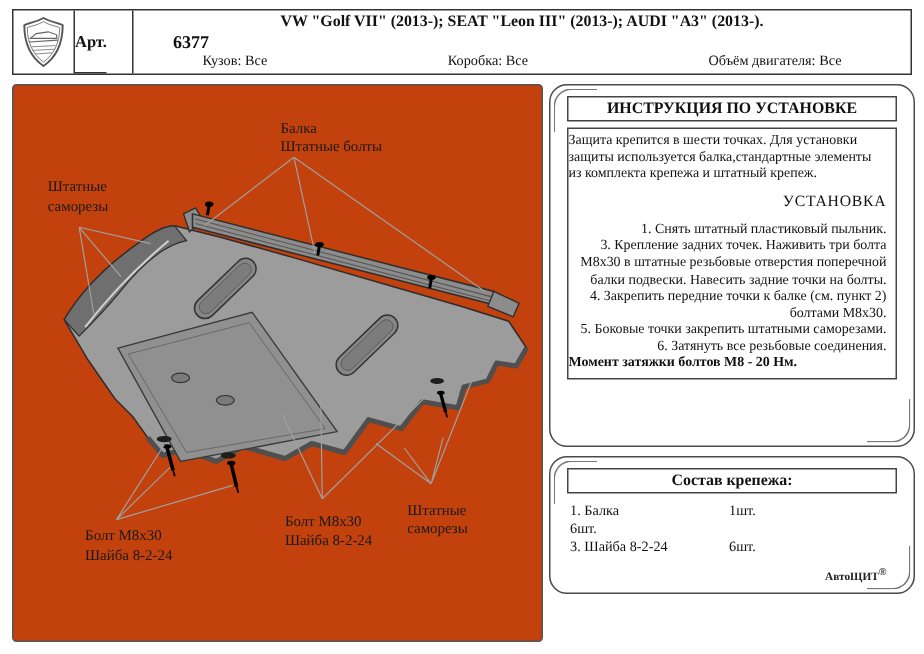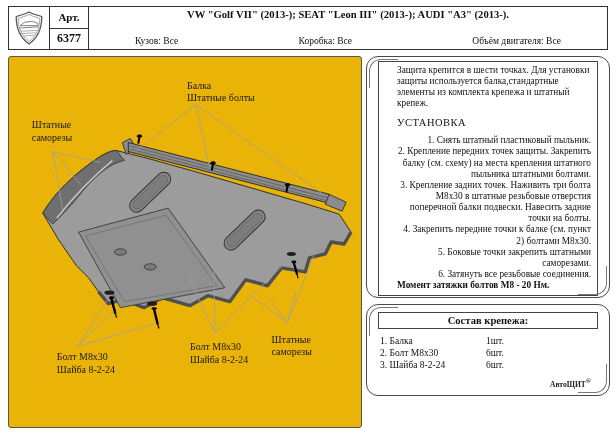--- a/index.html
+++ b/index.html
@@ -7,30 +7,30 @@
     position:relative;width:616px;height:436px;background:#fff;
     font-family:"Liberation Serif","DejaVu Serif",serif;color:#111;
     outline:1px solid #c9c9c9;overflow:hidden;
   }
   
   .header{
     position:absolute;left:8px;top:6px;width:600px;height:44px;
     border:1.2px solid #333;box-sizing:border-box;display:flex;background:#fff;
   }
   .logo-cell{width:40px;border-right:1.2px solid #333;display:flex;align-items:center;justify-content:center;}
-  .art-cell{width:38px;border-right:1.2px solid #333;display:flex;flex-direction:column;}
+  .art-cell{width:38px;border-right:1.2px solid #333;display:flex;flex-direction:row;}
   .art-cell .art-top{flex:1;border-bottom:1.2px solid #333;display:flex;align-items:center;justify-content:center;font-weight:bold;font-size:11px;}
-  .art-cell .art-bot{flex:1;display:flex;align-items:center;justify-content:center;font-weight:bold;font-size:12px;}
+  .art-cell .art-bot{flex:1;display:flex;align-items:center;justify-content:center;font-weight:bold;font-size:12px;margin-left:44px;}
   .title-cell{flex:1;display:flex;flex-direction:column;justify-content:space-between;padding:2px 6px 2px 6px;box-sizing:border-box;}
   .title-lines{text-align:center;font-weight:bold;font-size:10.6px;line-height:1.18;}
   .specs-row{display:flex;justify-content:space-between;font-size:9.5px;padding:0 40px 1px 40px;gap:16px;}
   
   .diagram-box{
     position:absolute;left:8px;top:56px;width:354px;height:372px;
-    border:1.2px solid #555;box-sizing:border-box;border-radius:3px;background:#eab308;
+    border:1.2px solid #555;box-sizing:border-box;border-radius:3px;background:#c2410c;
   }
   .diagram-box svg{display:block;width:100%;height:100%;}
   .dlabel{font-family:"Liberation Serif","DejaVu Serif",serif;font-size:10px;fill:#1a1a1a;}
   
   .card{
     position:absolute;left:366px;width:244px;border:1.4px solid #4a4a4a;
     border-radius:12px;box-sizing:border-box;background:#fff;
   }
   .card::before{
     content:"";position:absolute;top:2px;left:2px;width:28px;height:28px;
@@ -41,23 +41,23 @@
     border-bottom:1px solid #777;border-right:1px solid #777;border-bottom-right-radius:12px;
   }
   .card-instructions{top:56px;height:242px;}
   .card-parts{top:304px;height:92px;}
   .card-title{
     margin:7px 11px 0 11px;border:1px solid #444;text-align:center;
     font-weight:bold;font-size:10.6px;padding:2px 0;
   }
   .card-content{
     margin:4px 11px 0 11px;border:1px solid #444;
-    padding:3px 6px 4px 18px;font-size:9.3px;line-height:1.2;
-  }
-  .install-subtitle{text-align:left;font-size:10.5px;margin:7px 0 6px 0;letter-spacing:.5px;font-family:Liberation Serif, serif;}
+    padding:3px 6px 4px 0;font-size:9.3px;line-height:1.2;
+  }
+  .install-subtitle{text-align:right;font-size:10.5px;margin:7px 0 6px 0;letter-spacing:.5px;font-family:Liberation Serif, serif;}
   .step{margin:0;text-align:right;}
   .torque-note{margin:0;font-weight:bold;}
   .parts-content{border:none;margin:5px 11px 0 11px;padding:2px 2px;}
   .part-row{display:grid;grid-template-columns:106px 1fr;font-size:9.5px;line-height:1.25;}
   .brand-footer{
     position:absolute;right:18px;bottom:7px;font-size:7.5px;font-weight:bold;color:#222;text-align:right;
   }
   .brand-footer sup{font-size:7px;}
 </style>
 </head>
@@ -189,42 +189,41 @@
         <text class="dlabel" x="182" y="295">Болт М8х30</text>
         <text class="dlabel" x="182" y="308">Шайба 8-2-24</text>
 
         <text class="dlabel" x="264" y="288">Штатные</text>
         <text class="dlabel" x="264" y="300">саморезы</text>
       </g>
     </svg>
   </div>
 
   <div class="card card-instructions">
+    <div class="card-title">ИНСТРУКЦИЯ ПО УСТАНОВКЕ</div>
     <div class="card-content">
       <div>Защита крепится в шести точках. Для установки защиты используется балка,стандартные элементы из комплекта крепежа и штатный крепеж.</div>
       <div class="install-subtitle">УСТАНОВКА</div>
       <p class="step">1. Снять штатный пластиковый пыльник.</p>
-      <p class="step">2. Крепление передних точек защиты. Закрепить балку (см. схему) на места крепления штатного пыльника штатными болтами.</p>
       <p class="step">3. Крепление задних точек. Наживить три болта М8х30 в штатные резьбовые отверстия поперечной балки подвески. Навесить задние точки на болты.</p>
       <p class="step">4. Закрепить передние точки к балке (см. пункт 2) болтами М8х30.</p>
       <p class="step">5. Боковые точки закрепить штатными саморезами.</p>
       <p class="step">6. Затянуть все резьбовые соединения.</p>
       <p class="torque-note">Момент затяжки болтов М8 - 20 Нм.</p>
     </div>
   </div>
 
   <div class="card card-parts">
     <div class="card-title">Состав крепежа:</div>
     <div class="card-content parts-content">
       <div class="part-row">
         <span>1. Балка</span>
         <span>1шт.</span>
       </div>
       <div class="part-row">
-        <span>2. Болт М8х30</span>
         <span>6шт.</span>
       </div>
       <div class="part-row">
         <span>3. Шайба 8-2-24</span>
         <span>6шт.</span>
       </div>
     </div>
     <div class="brand-footer">
       <span>АвтоЩИТ</span><sup>®</sup>
     </div>

